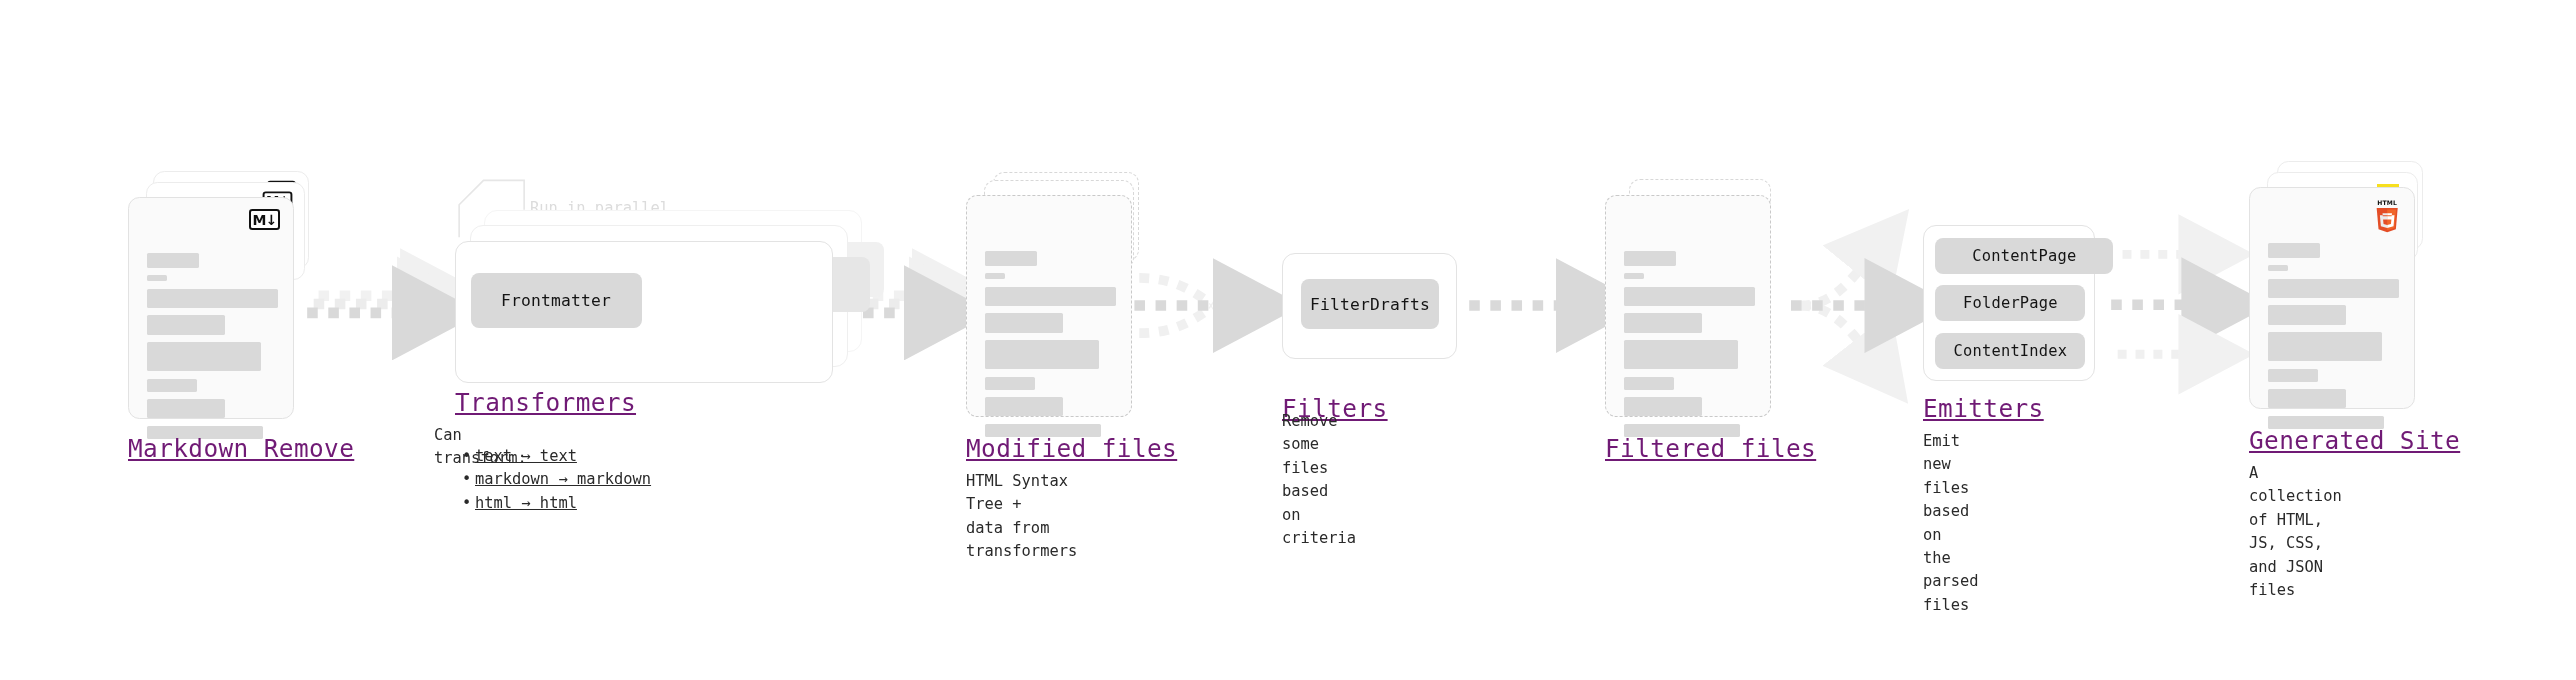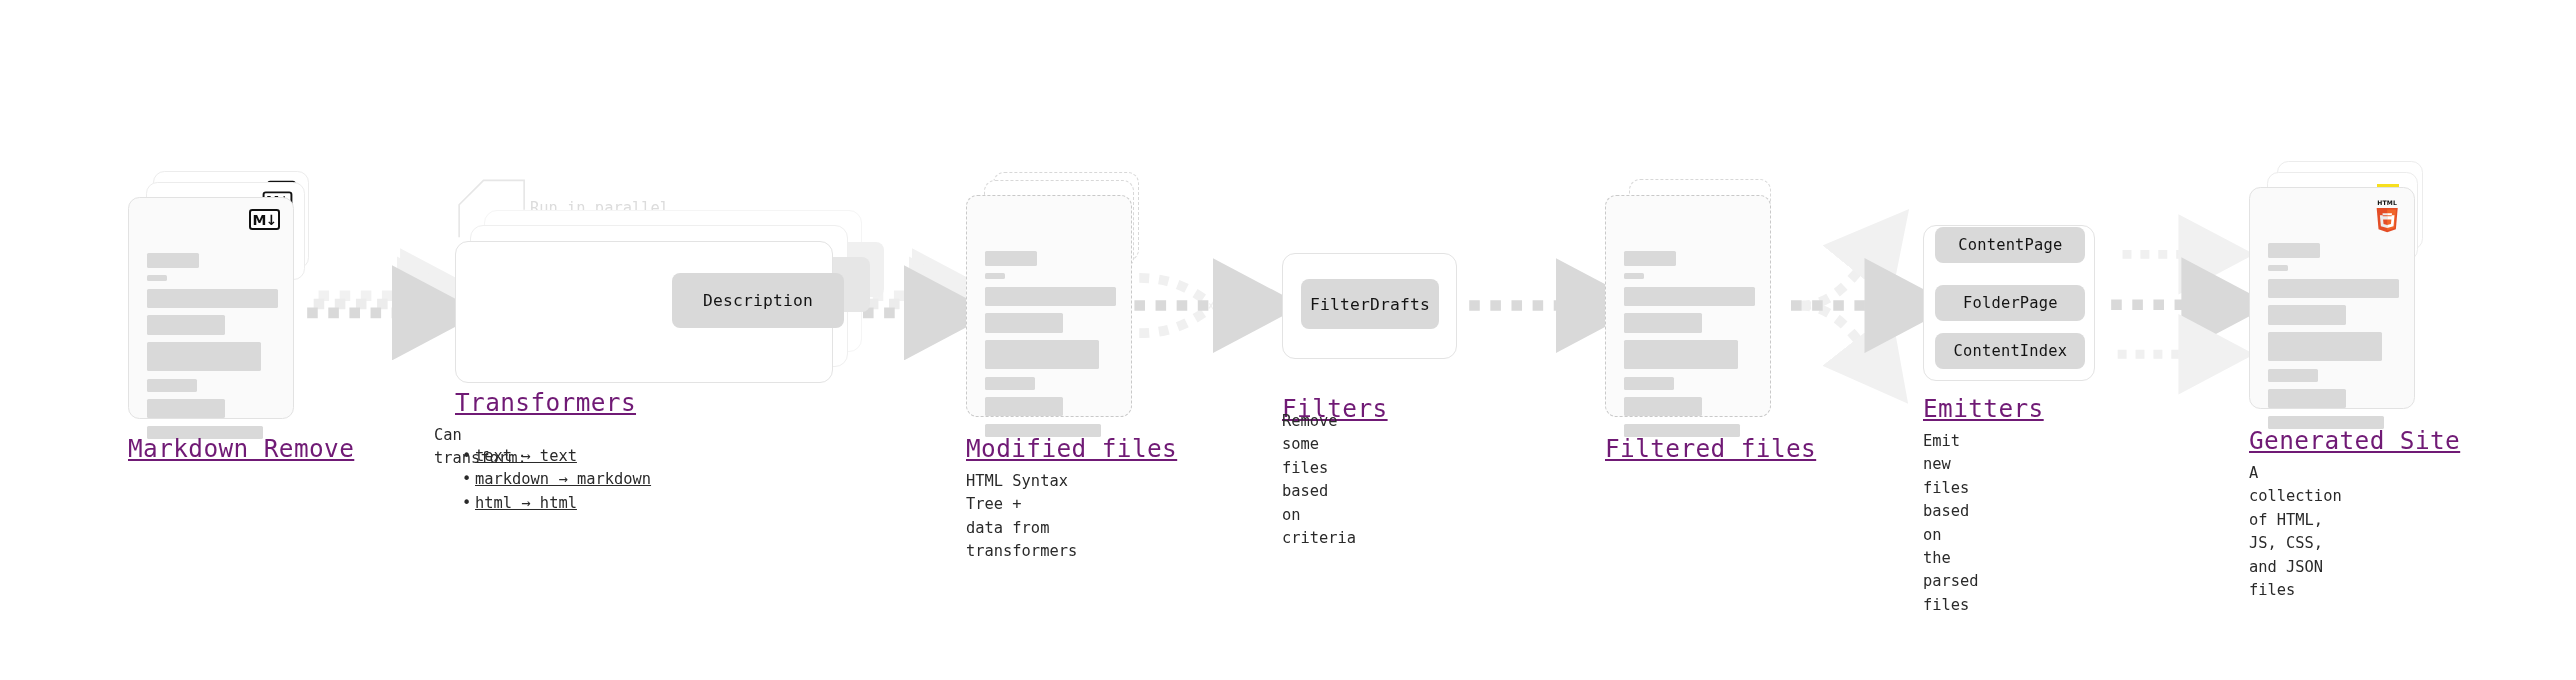--- a/index.html
+++ b/index.html
@@ -220,21 +220,21 @@
       <div class="pill l3" style="left:29px;top:31px;width:167px;height:55px;"></div>
       <div class="pill l3" style="left:232px;top:31px;width:167px;height:55px;"></div>
     </div>
 
     <div class="procbox faint" style="left:470px;top:225px;width:378px;height:142px;">
       <div class="pill l2" style="left:29px;top:31px;width:167px;height:55px;"></div>
       <div class="pill l2" style="left:232px;top:31px;width:167px;height:55px;"></div>
     </div>
 
     <div class="procbox" style="left:455px;top:241px;width:378px;height:142px;">
-      <div class="pill" style="left:216px;top:31px;width:172px;height:55px;">Description</div>
+      <div class="pill" style="left:14.6px;top:31px;width:171px;height:55px;">Frontmatter</div>
     </div>
 
     <div class="stage-title" style="position:absolute;left:455px;top:388px;">Transformers</div>
 
     <div class="stage-sub" style="position:absolute;left:434px;top:424px;">Can transform:</div>
 
     <ul class="bullet-list" style="position:absolute;left:462px;top:445px;">
       <li>text → text</li>
       <li>markdown → markdown</li>
       <li>html → html</li>
@@ -293,21 +293,21 @@
         <div class="bar" style="width:88%;height:13px;"></div>
       </div>
     </div>
 
     <div class="stage-title" style="position:absolute;left:1605px;top:434px;">Filtered files</div>
   </div>
 
   <div class="stage" style="left:0;top:0;">
 
     <div class="procbox" style="left:1923px;top:225px;width:172px;height:156px;">
-      <div class="pill" style="left:11.4px;top:1px;width:150px;height:36px;font-size:15.4px;">ContentPage</div>
+      <div class="pill" style="left:11.4px;top:12px;width:178px;height:36px;font-size:15.4px;">ContentPage</div>
       <div class="pill" style="left:11.4px;top:59px;width:150px;height:36px;font-size:15.4px;">FolderPage</div>
       <div class="pill" style="left:11.4px;top:107px;width:150px;height:36px;font-size:15.4px;">ContentIndex</div>
     </div>
 
     <div class="stage-title" style="position:absolute;left:1923px;top:394px;">Emitters</div>
 
     <div class="stage-sub" style="position:absolute;left:1923px;top:430px;">Emit new files based on
 the parsed files</div>
   </div>
 

